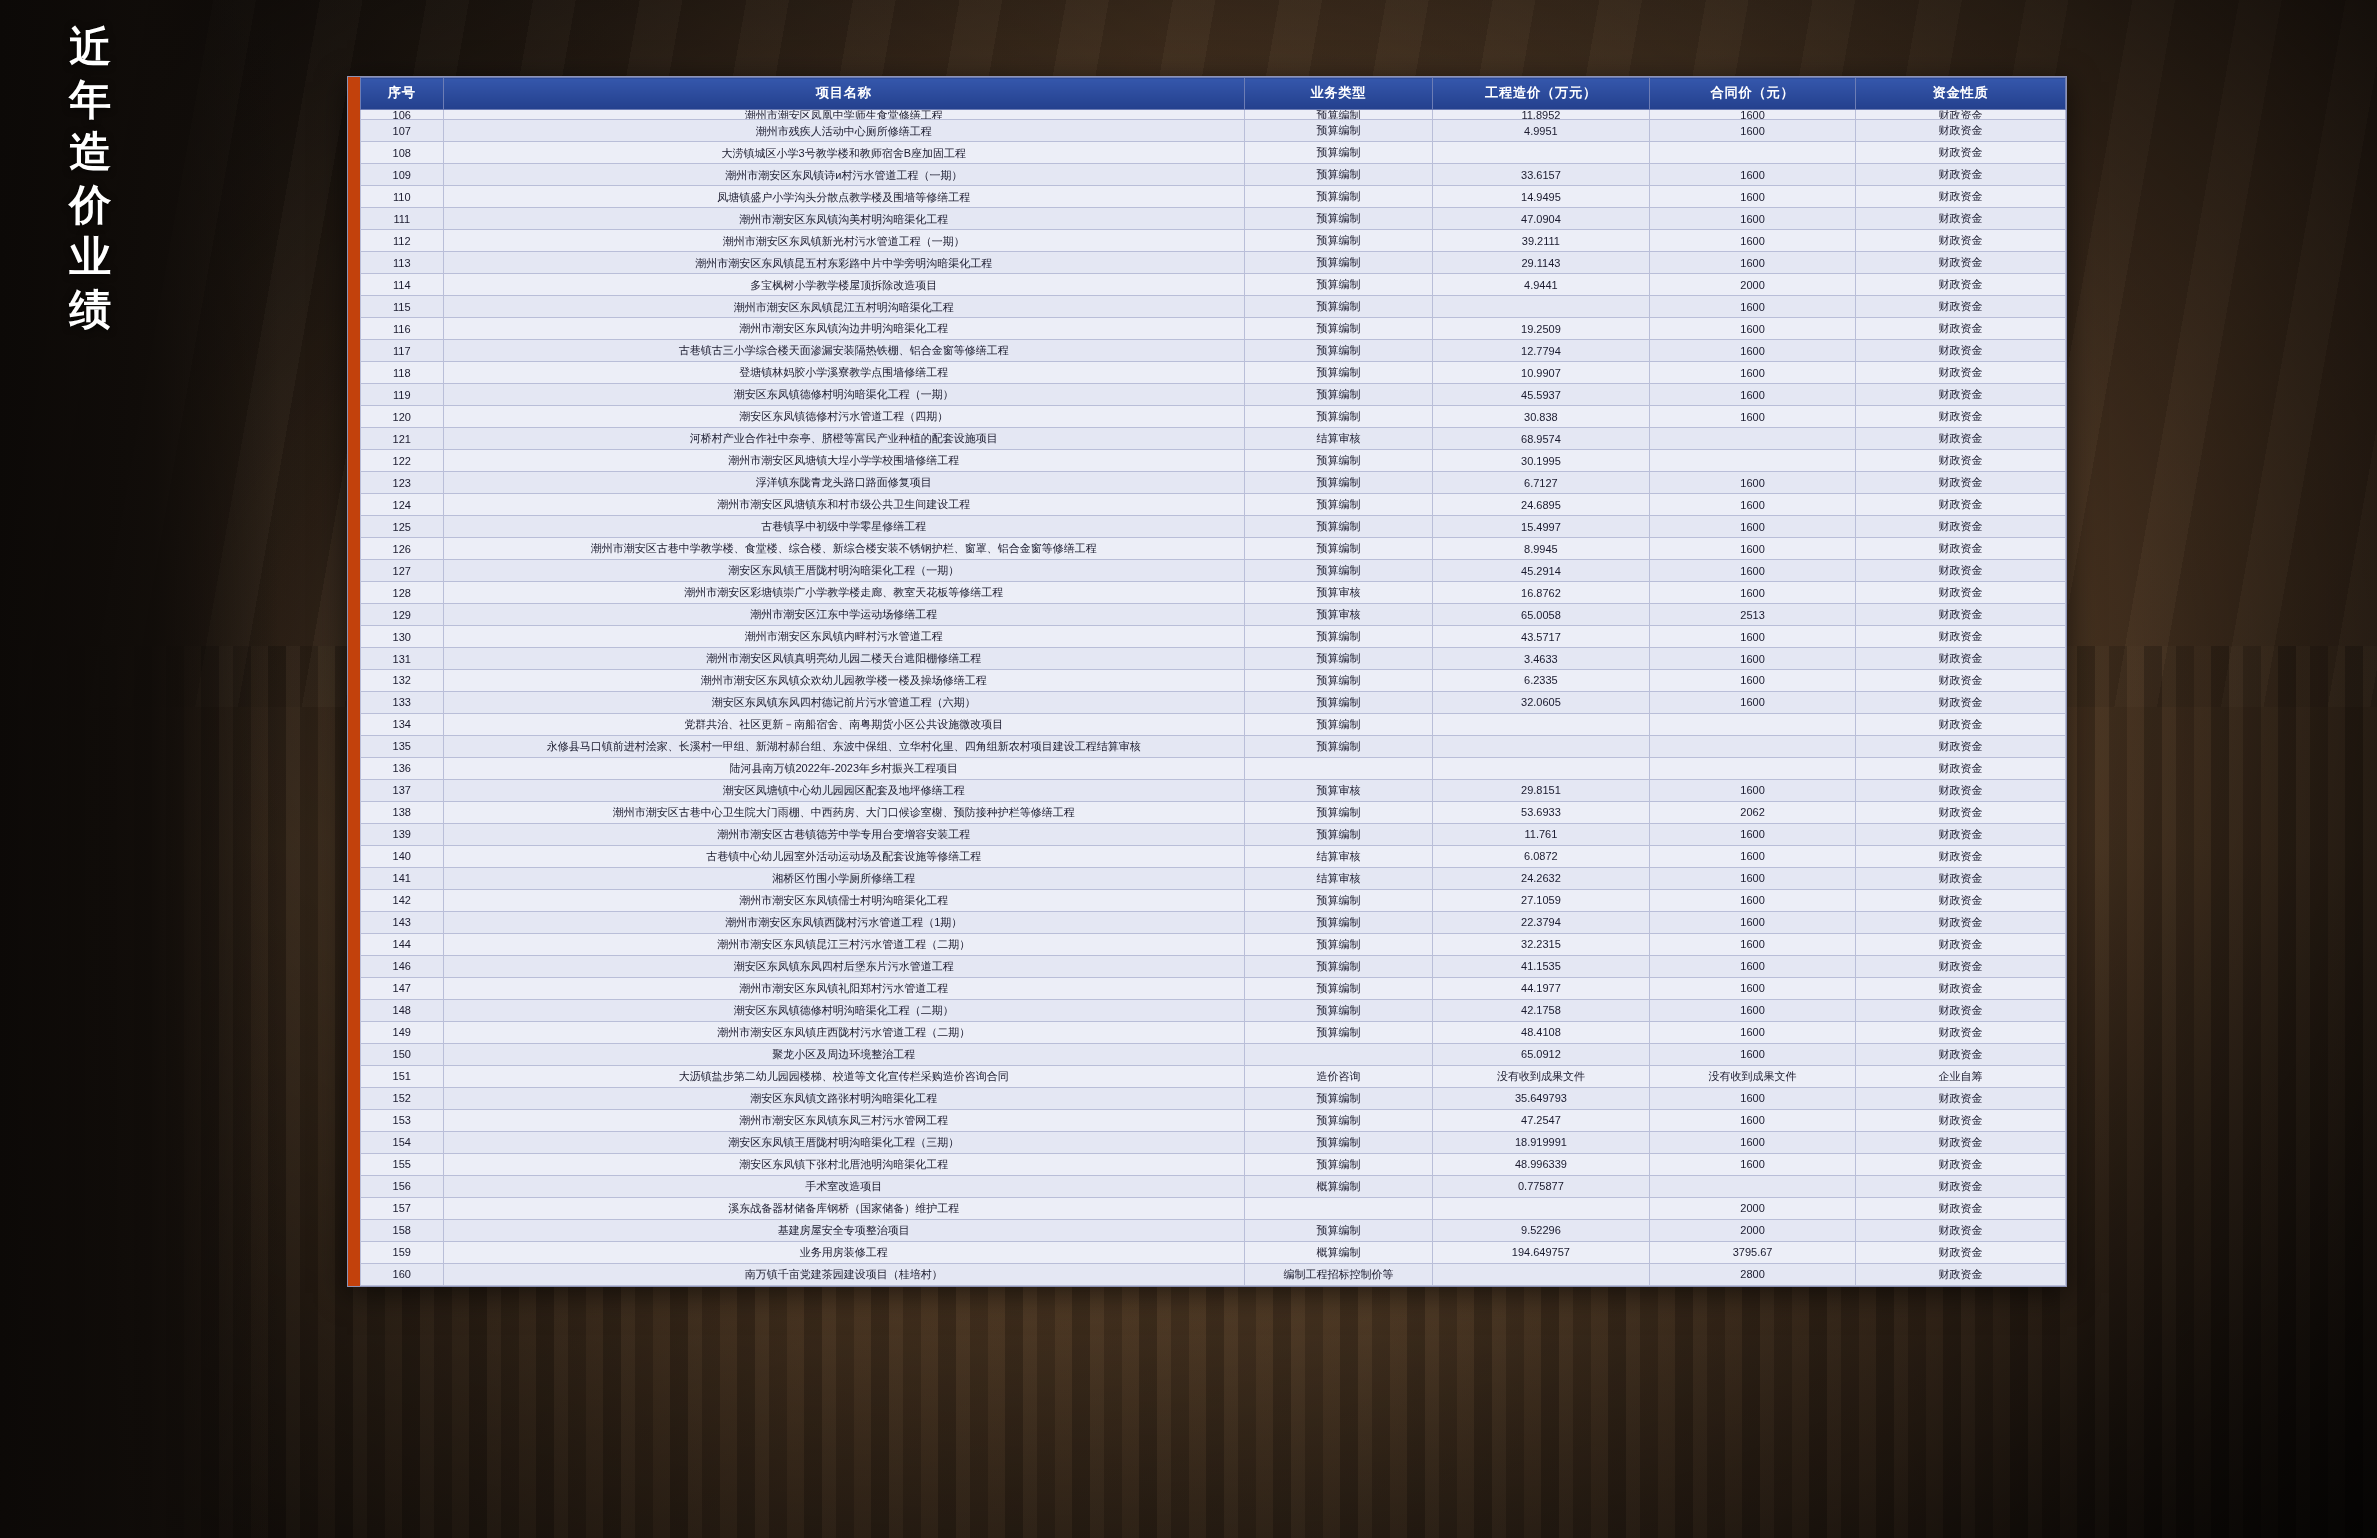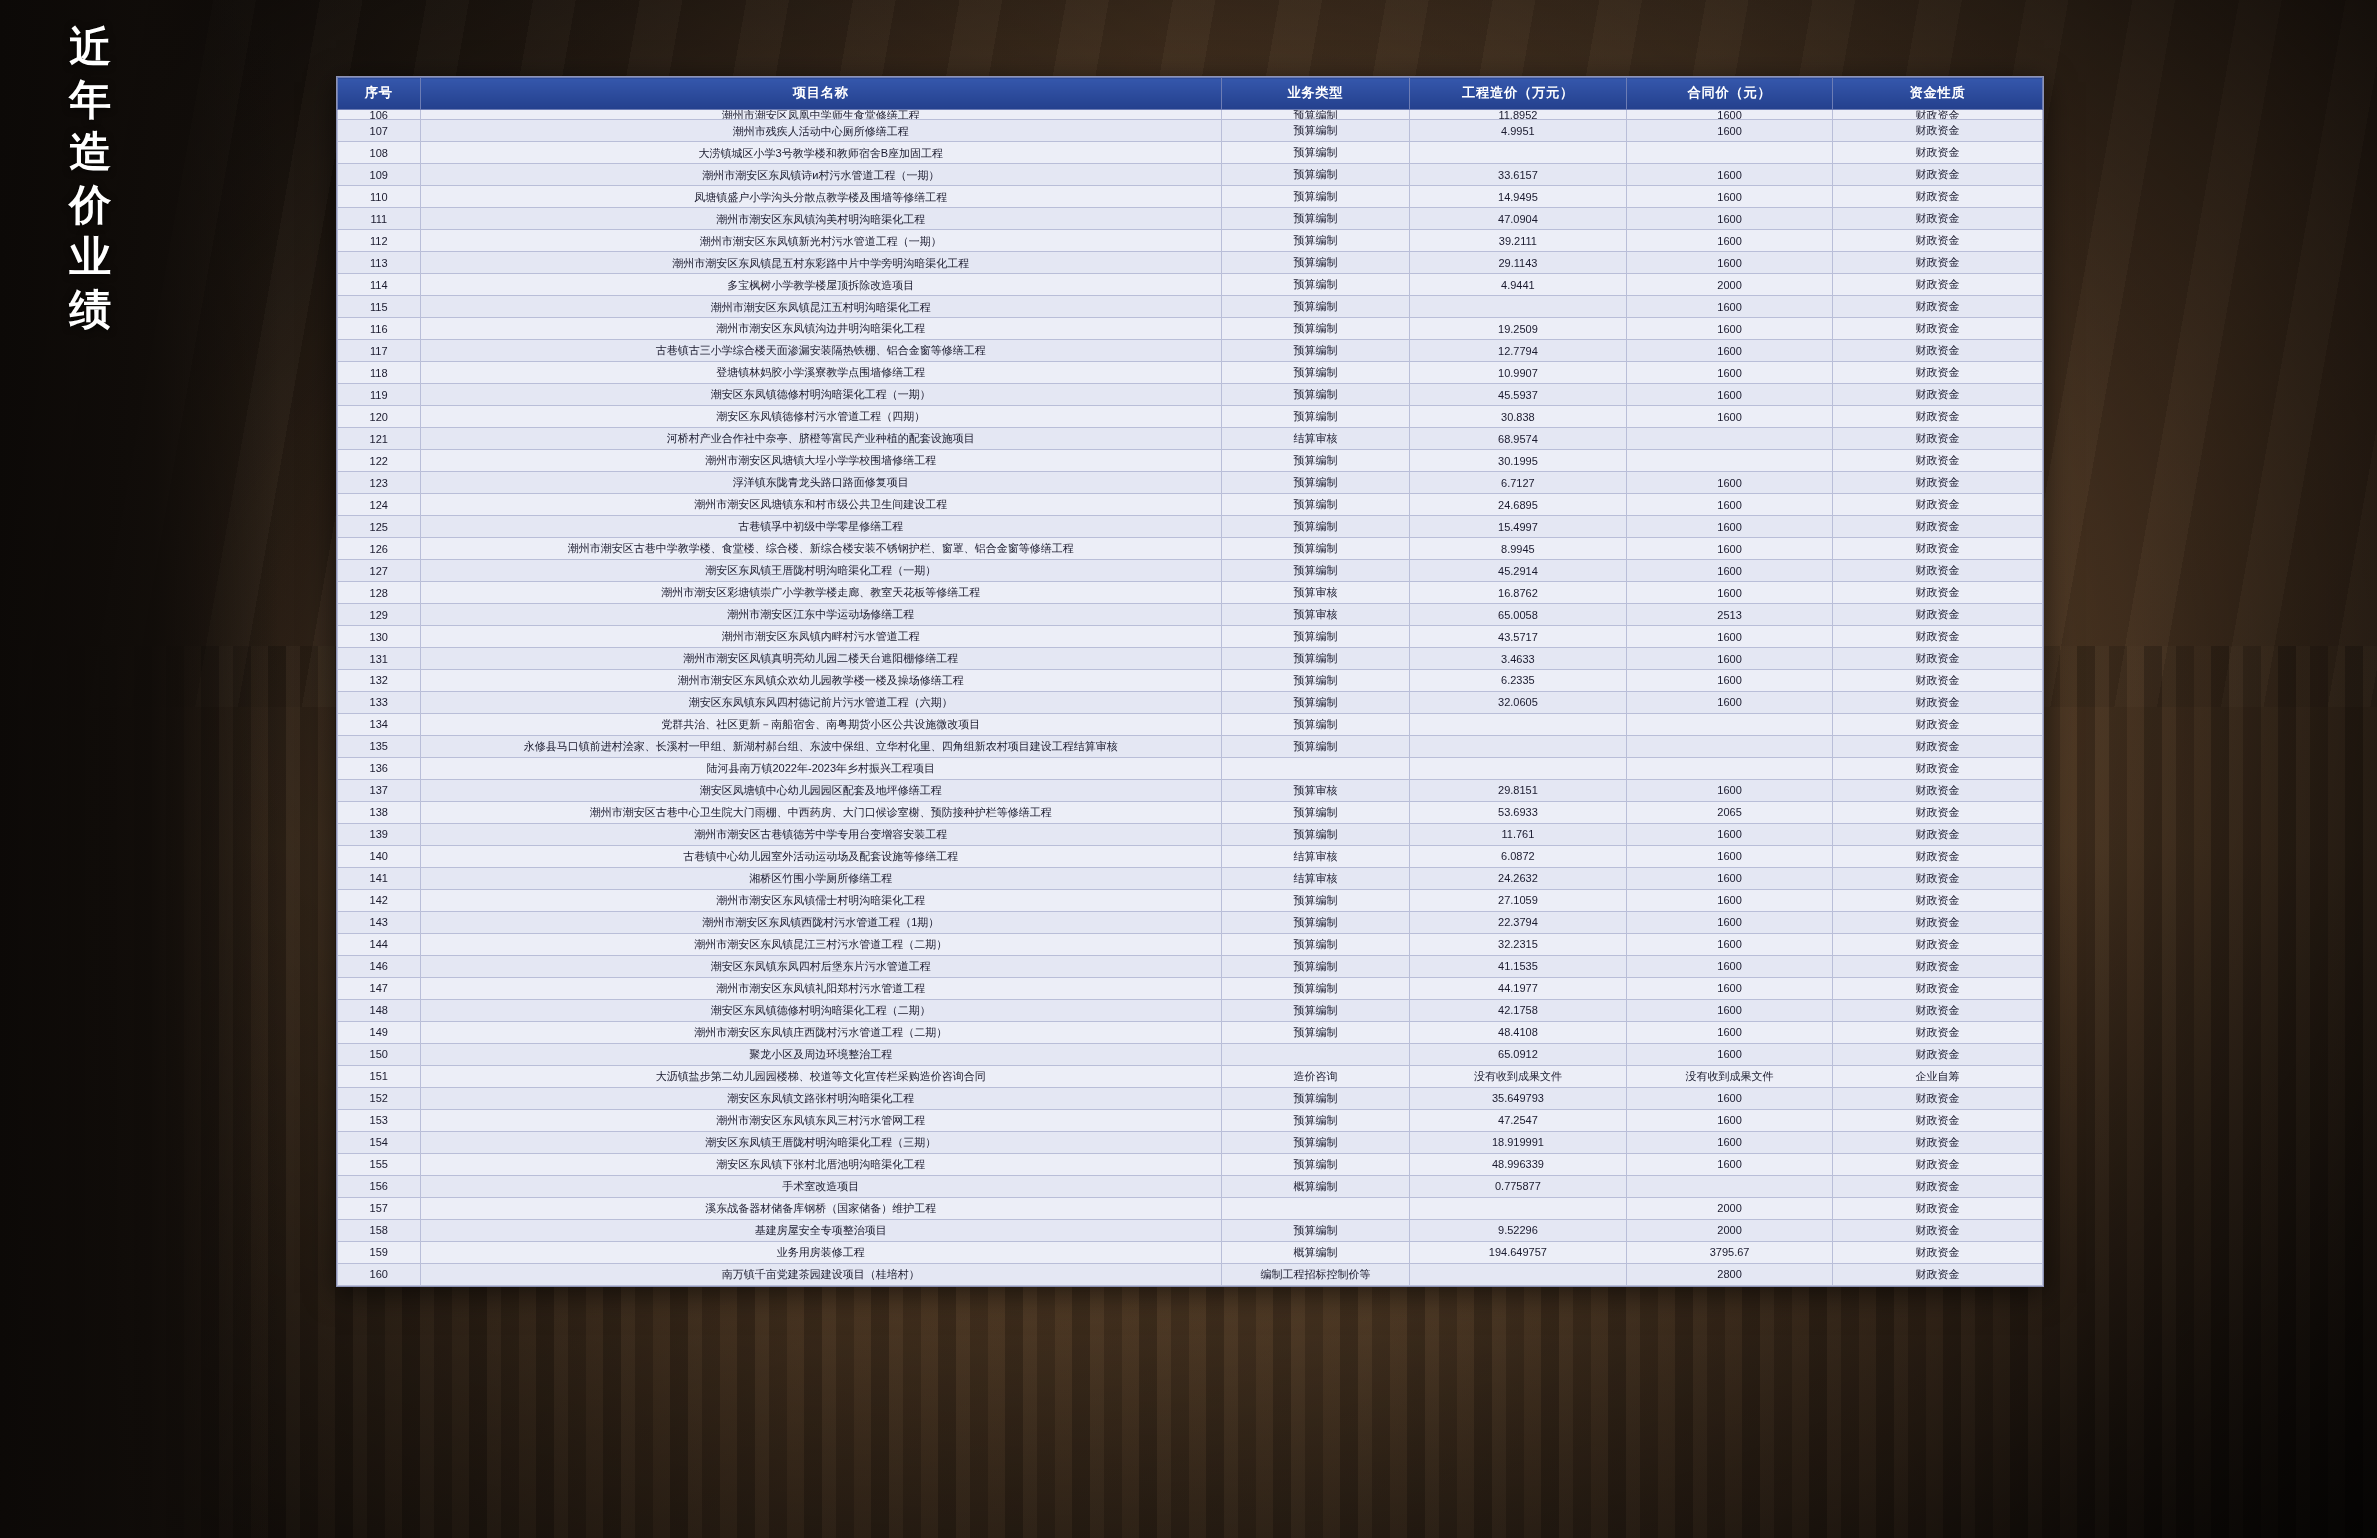--- a/index.html
+++ b/index.html
@@ -68,26 +68,27 @@
     letter-spacing: 1.4px;
     font-weight: bold;
     text-align: center;
     text-shadow: 0 1.4px 7px rgba(0,0,0,0.8);
   }
   .vtitle span { display: block; }
 
   
   .panel {
     position: absolute;
-    left: 336px;
+    left: 347px;
     top: 76px;
     width: 1706px;
     background: #c2410c;
     box-shadow: 0 5.6px 28px rgba(0,0,0,0.6);
     border: 0.7px solid #8d93b5;
+    padding-left: 12px;
   }
   table {
     border-collapse: collapse;
     width: 100%;
     table-layout: fixed;
     font-size: 11px;
     color: #1a1a2e;
   }
   thead th {
     background: #2b4fa0;
@@ -428,21 +429,21 @@
           <td>预算审核</td>
           <td>29.8151</td>
           <td>1600</td>
           <td>财政资金</td>
         </tr>
         <tr>
           <td>138</td>
           <td class="name">潮州市潮安区古巷中心卫生院大门雨棚、中西药房、大门口候诊室榭、预防接种护栏等修缮工程</td>
           <td>预算编制</td>
           <td>53.6933</td>
-          <td>2065</td>
+          <td>2062</td>
           <td>财政资金</td>
         </tr>
         <tr>
           <td>139</td>
           <td class="name">潮州市潮安区古巷镇德芳中学专用台变增容安装工程</td>
           <td>预算编制</td>
           <td>11.761</td>
           <td>1600</td>
           <td>财政资金</td>
         </tr>

